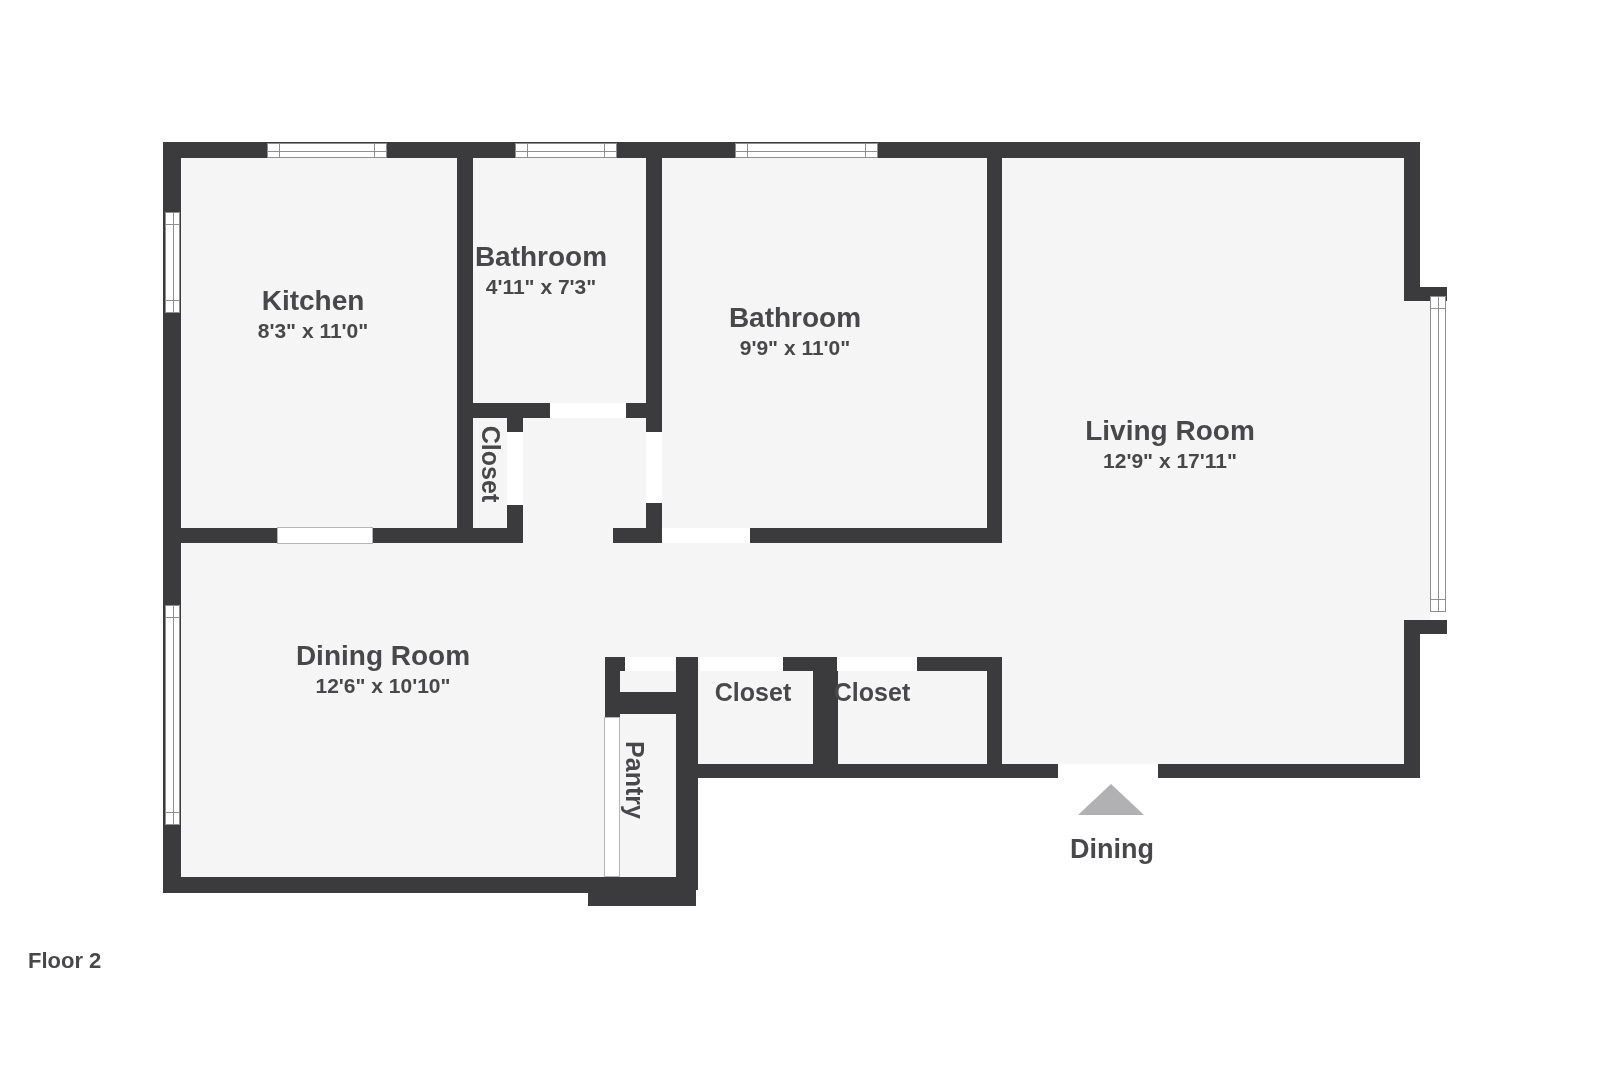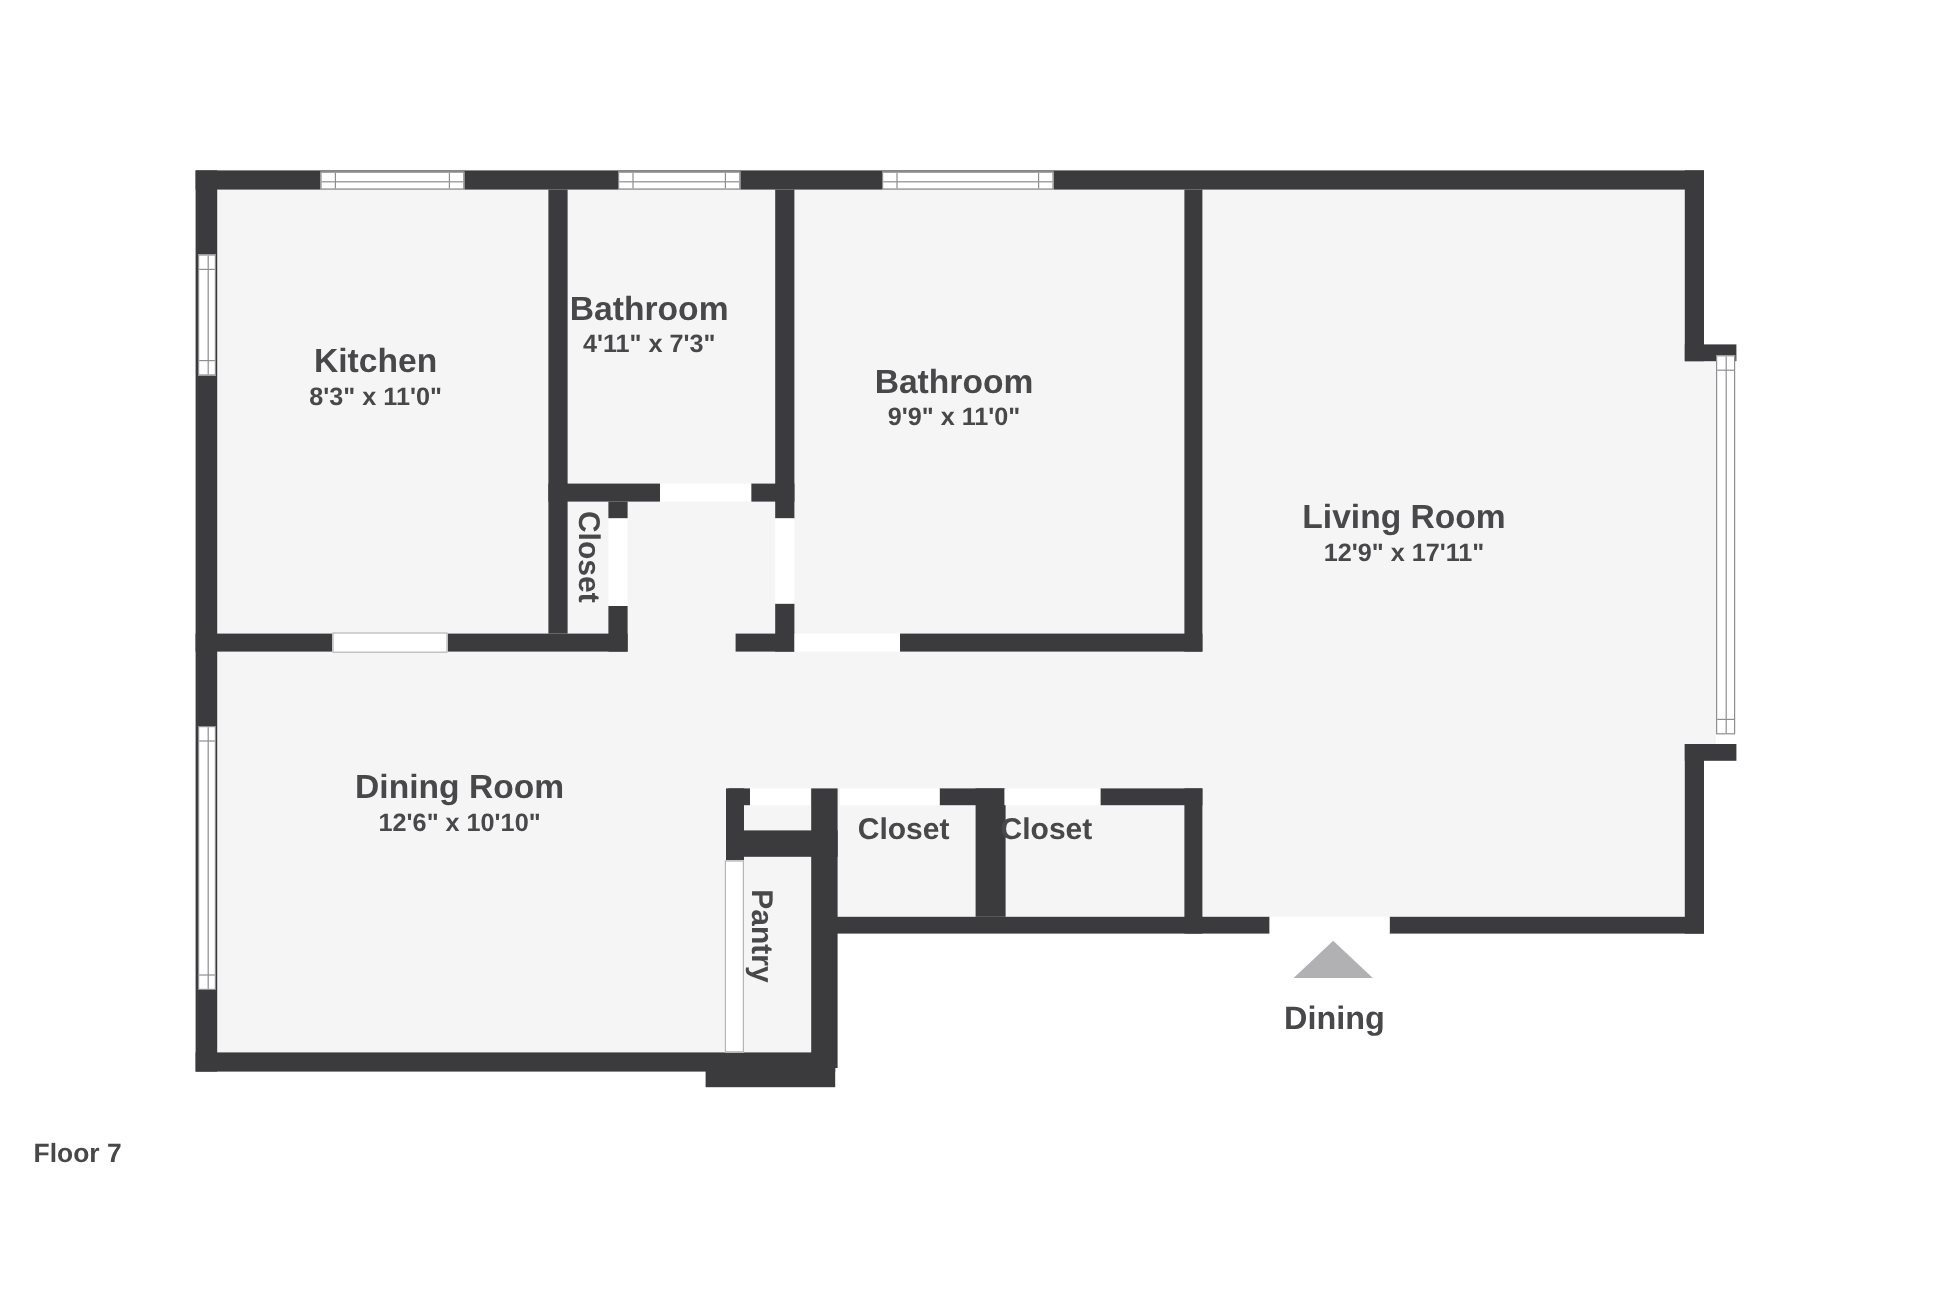--- a/index.html
+++ b/index.html
@@ -136,15 +136,15 @@
   </div>
 
   <div class="small-label rot" style="left:490px;top:464px;">Closet</div>
   <div class="small-label" style="left:753px;top:692px;">Closet</div>
   <div class="small-label" style="left:872px;top:692px;">Closet</div>
   <div class="small-label rot" style="left:634px;top:780px;">Pantry</div>
 
   <div class="entry-triangle" style="left:1078px;top:784px;"></div>
   <div class="entry-label" style="left:1112px;top:849px;">Dining</div>
 
-  <div class="floor-title" style="left:28px;top:948px;">Floor 7</div>
+  <div class="floor-title" style="left:28px;top:948px;">Floor 2</div>
 
 </div>
 
 </body></html>

